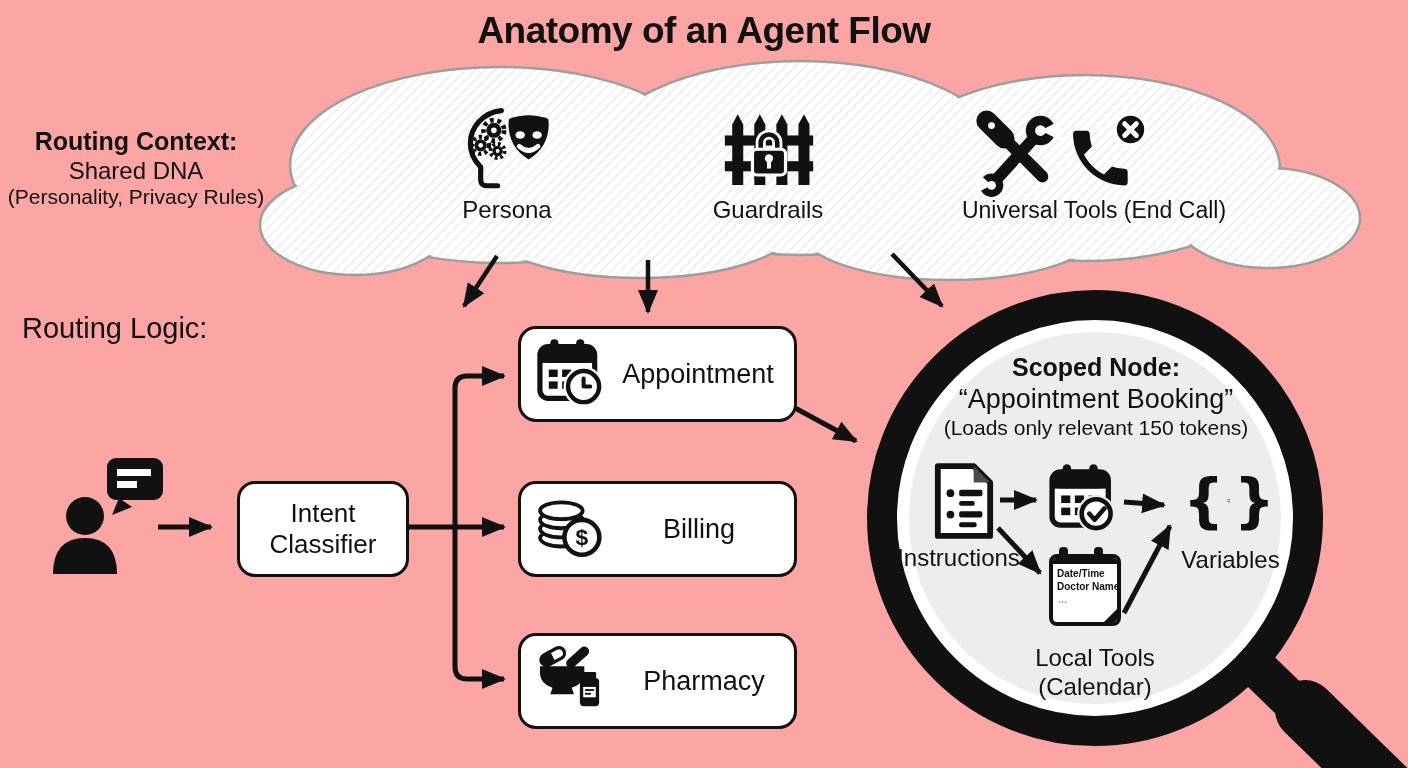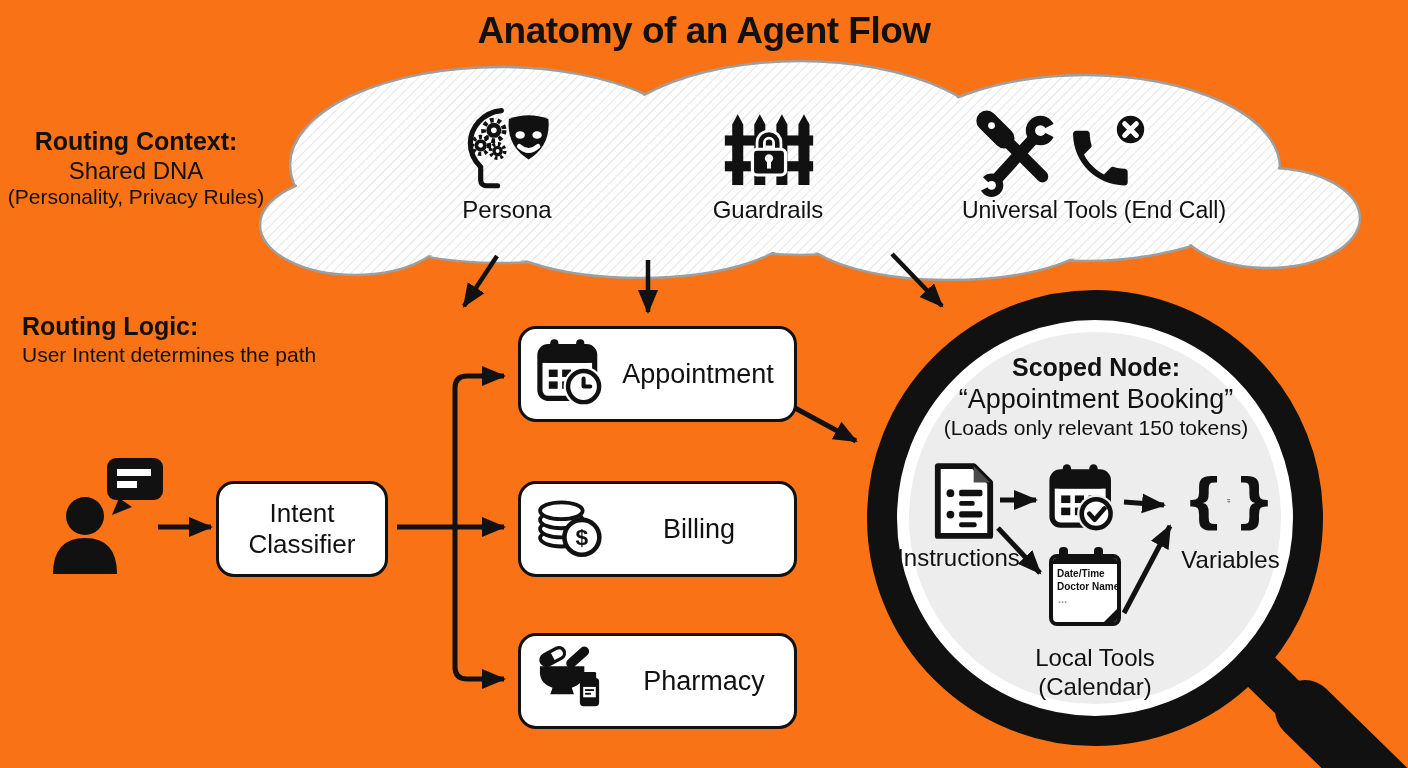--- a/index.html
+++ b/index.html
@@ -1,37 +1,37 @@
 <!DOCTYPE html>
 <html><head>
 <meta charset="utf-8">
 <style>
   html,body{margin:0;padding:0;background:#fff;}
-  .canvas{position:relative;width:1408px;height:768px;background:#f97316;overflow:hidden;
+  .canvas{position:relative;width:1408px;height:768px;background:#fca5a5;overflow:hidden;
           font-family:"Liberation Sans",sans-serif;color:#111;}
   .abs{position:absolute;}
   svg{display:block;}
   .overlay{position:absolute;left:0;top:0;pointer-events:none;}
 
   .title{left:0;top:10px;width:1408px;text-align:center;font-size:37px;font-weight:bold;letter-spacing:-0.5px;}
 
   .gctx{left:0;top:127px;width:272px;text-align:center;line-height:1.18;}
   .gctx .h{font-size:25px;font-weight:bold;}
   .gctx .l1{font-size:24px;}
   .gctx .l2{font-size:21px;}
 
   .routing{left:22px;top:311px;width:380px;line-height:1.22;}
-  .routing .h{font-size:25px;font-weight:bold;}
+  .routing .h{font-size:29px;font-weight:normal;}
   .routing .l1{font-size:21px;}
 
   .cloud-label{font-size:24px;text-align:center;}
   .cloud-label.small{font-size:23px;}
 
   .node-box{border:3.5px solid #111;border-radius:18px;background:#fff;display:flex;align-items:center;}
-  .intent-box{left:216px;top:481px;width:166px;height:90px;flex-direction:column;justify-content:center;
+  .intent-box{left:237px;top:481px;width:166px;height:90px;flex-direction:column;justify-content:center;
               font-size:26px;line-height:1.18;text-align:center;}
   .opt-box{left:518px;width:273px;height:90px;flex-direction:row;}
   .opt-box .ic{margin-left:13px;flex:0 0 auto;}
   .opt-box .tx{flex:1;text-align:center;font-size:27px;margin-right:6px;}
 
   .mag-head{left:915px;top:352px;width:362px;text-align:center;line-height:1.22;}
   .mag-head .h{font-size:25px;font-weight:bold;}
   .mag-head .s{font-size:27px;}
   .mag-head .n{font-size:21px;}
 
@@ -123,21 +123,20 @@
   <div class="abs title">Anatomy of an Agent Flow</div>
 
   <div class="abs gctx">
     <div class="h">Routing Context:</div>
     <div class="l1">Shared DNA</div>
     <div class="l2">(Personality, Privacy Rules)</div>
   </div>
 
   <div class="abs routing">
     <div class="h">Routing Logic:</div>
-    <div class="l1">User Intent determines the path</div>
   </div>
 
   <svg class="abs" style="left:460px;top:104px;" width="94" height="94" viewBox="0 0 100 100">
     <path d="M44 7 C24 9 11 25 11 42 c0 11 5 19 11 25 v14 c0 4 3 6 6 6 h12" fill="none" stroke="#111" stroke-width="5.5" stroke-linecap="round"></path>
     <circle cx="36" cy="28" r="8" fill="#111"></circle>
       <circle cx="22" cy="44" r="6.5" fill="#111"></circle>
       <circle cx="40" cy="50" r="5.5" fill="#111"></circle>
     <circle cx="36" cy="28" r="11" fill="none" stroke="#111" stroke-width="5" stroke-dasharray="4 3.9"></circle>
     <circle cx="22" cy="44" r="9" fill="none" stroke="#111" stroke-width="4.5" stroke-dasharray="3.4 3.3"></circle>
     <circle cx="40" cy="50" r="7.5" fill="none" stroke="#111" stroke-width="4" stroke-dasharray="3 2.9"></circle>

